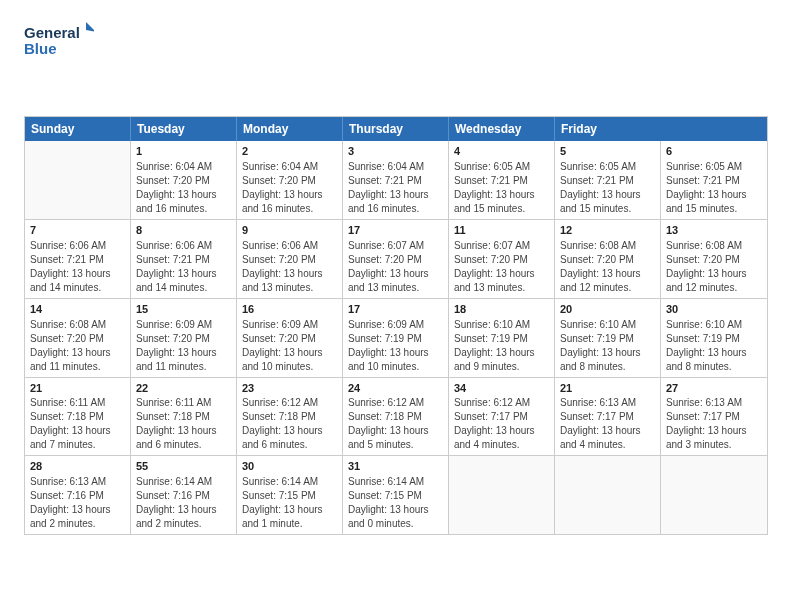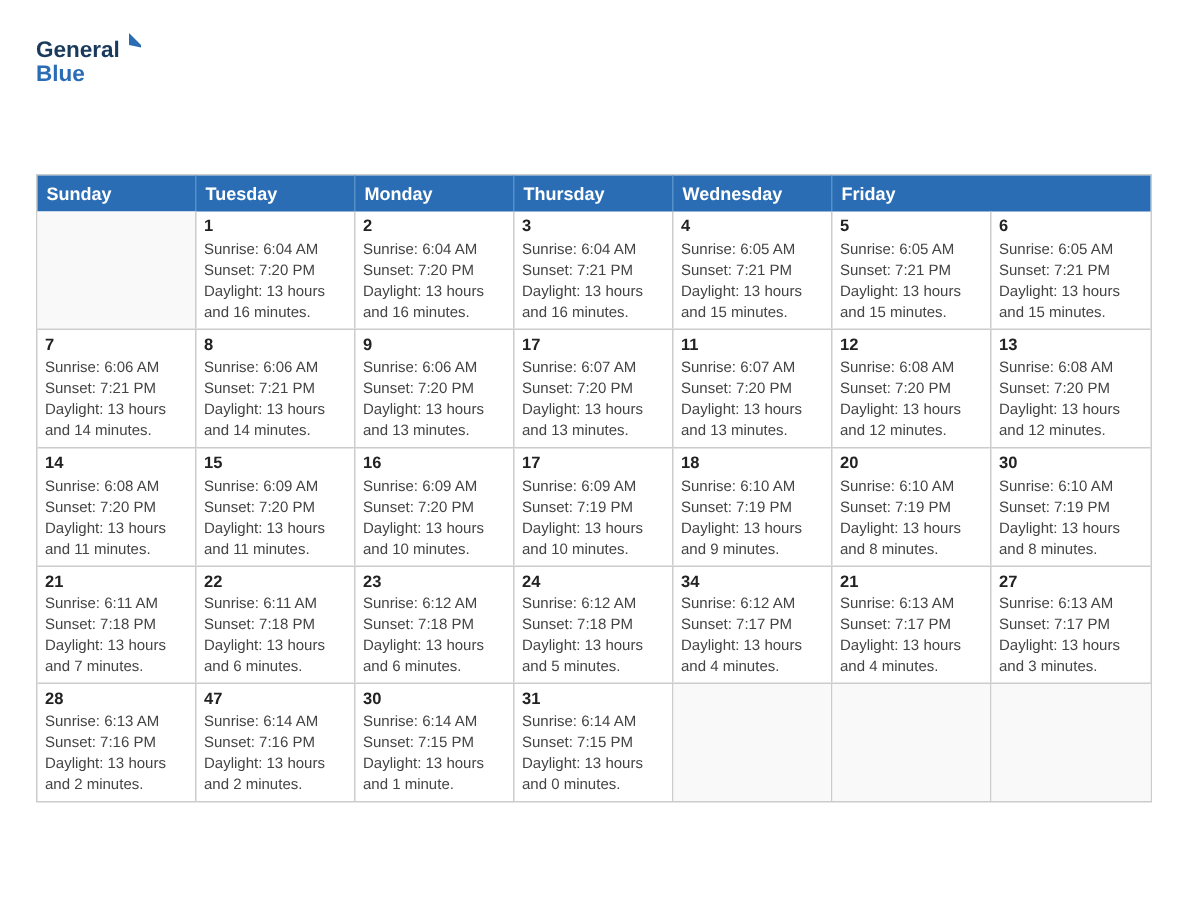--- a/index.html
+++ b/index.html
@@ -324,21 +324,21 @@
         </div>
         <div class="cal-row">
           <div class="cal-cell">
             <div class="day-num">28</div>
             <div class="cell-info" style="white-space: pre-line;">Sunrise: 6:13 AM
 Sunset: 7:16 PM
 Daylight: 13 hours
 and 2 minutes.</div>
           </div>
           <div class="cal-cell">
-            <div class="day-num">47</div>
+            <div class="day-num">55</div>
             <div class="cell-info" style="white-space: pre-line;">Sunrise: 6:14 AM
 Sunset: 7:16 PM
 Daylight: 13 hours
 and 2 minutes.</div>
           </div>
           <div class="cal-cell">
             <div class="day-num">30</div>
             <div class="cell-info" style="white-space: pre-line;">Sunrise: 6:14 AM
 Sunset: 7:15 PM
 Daylight: 13 hours

